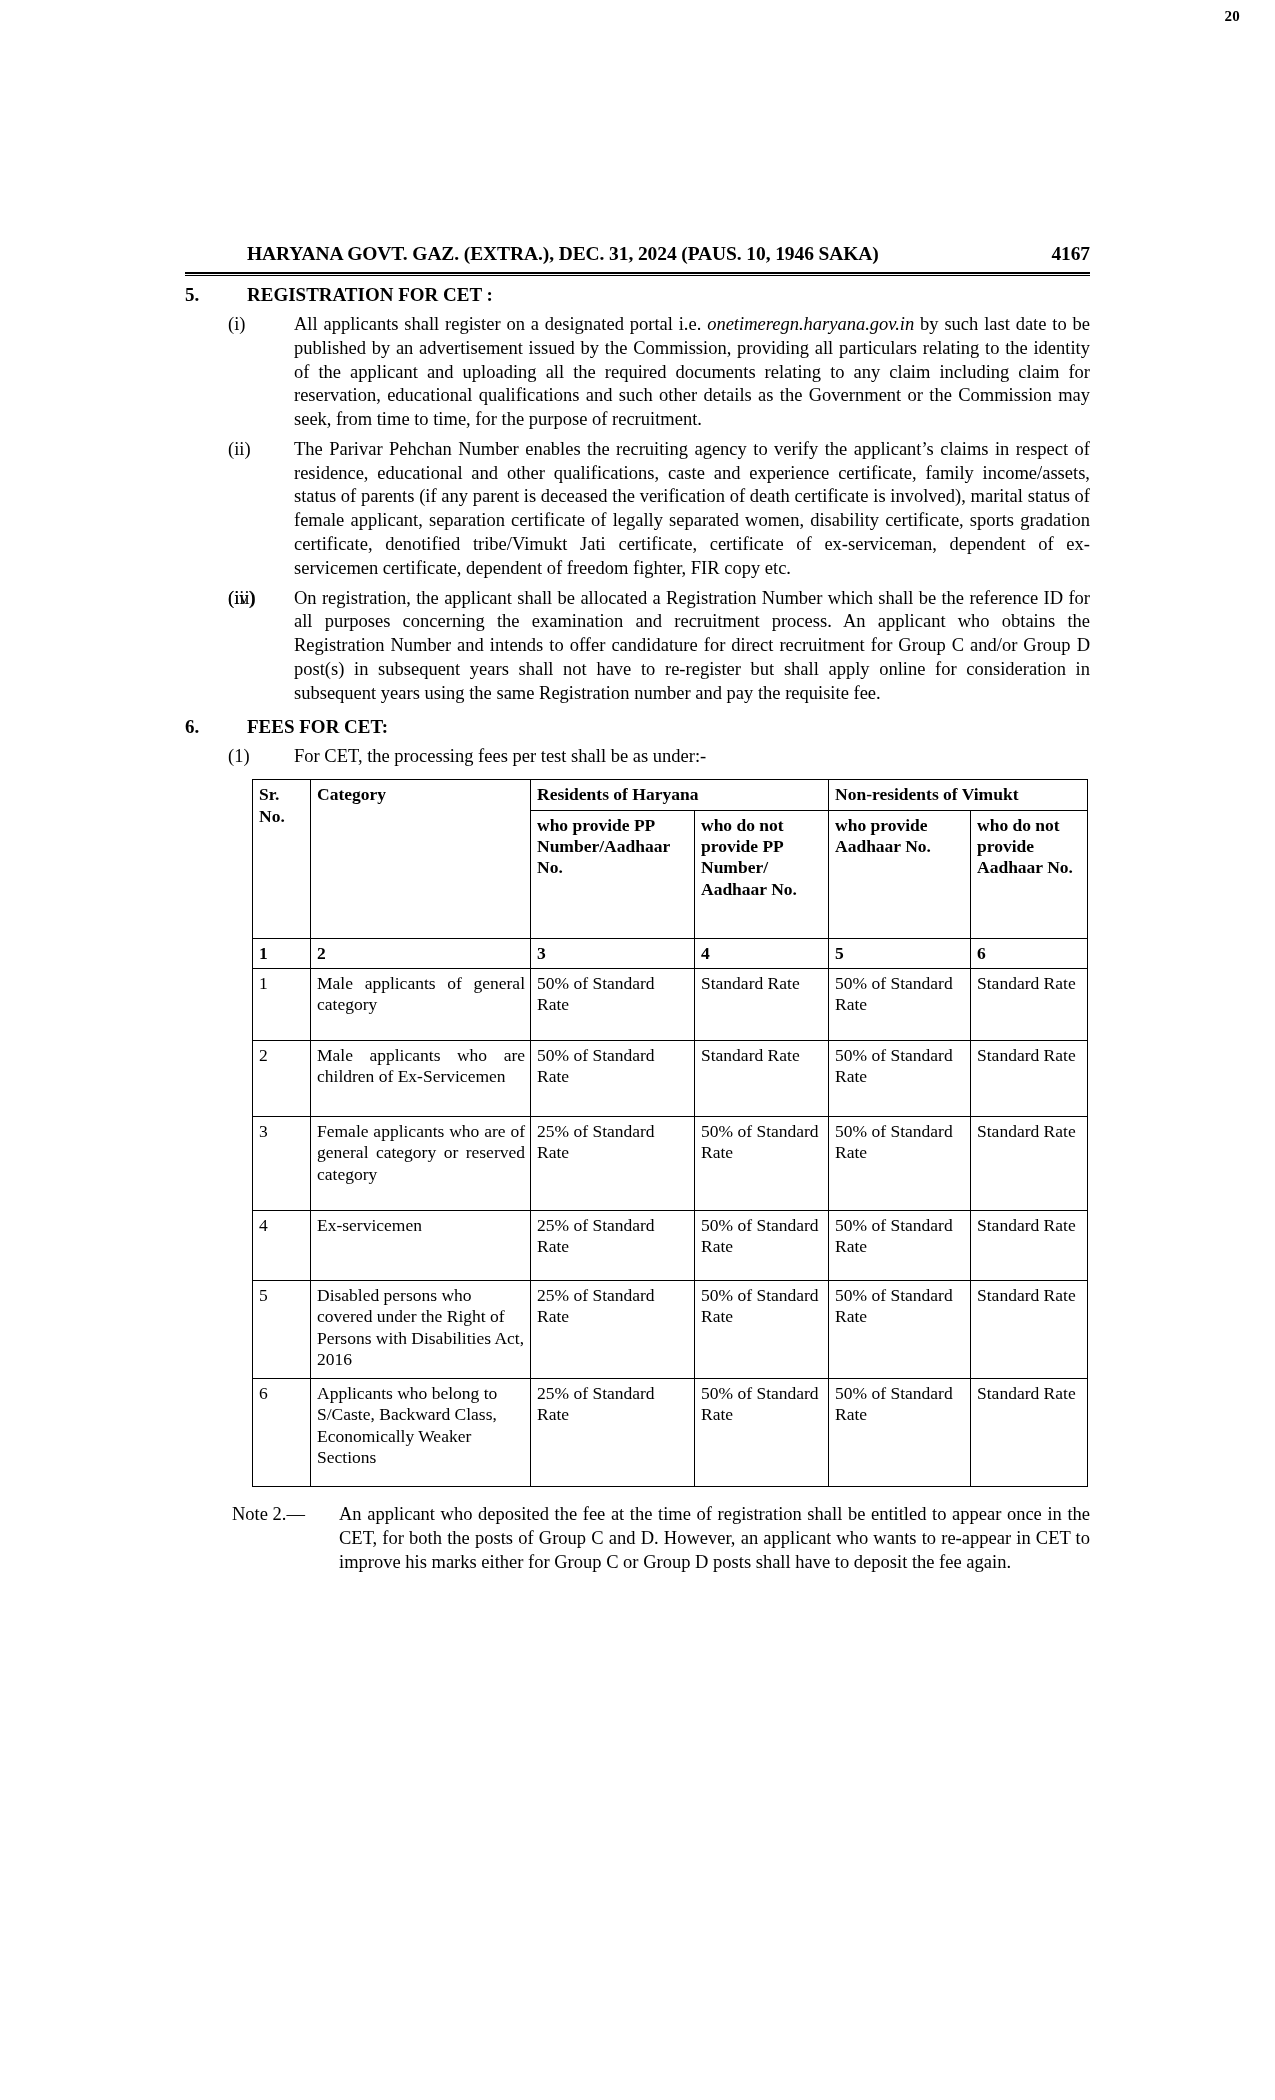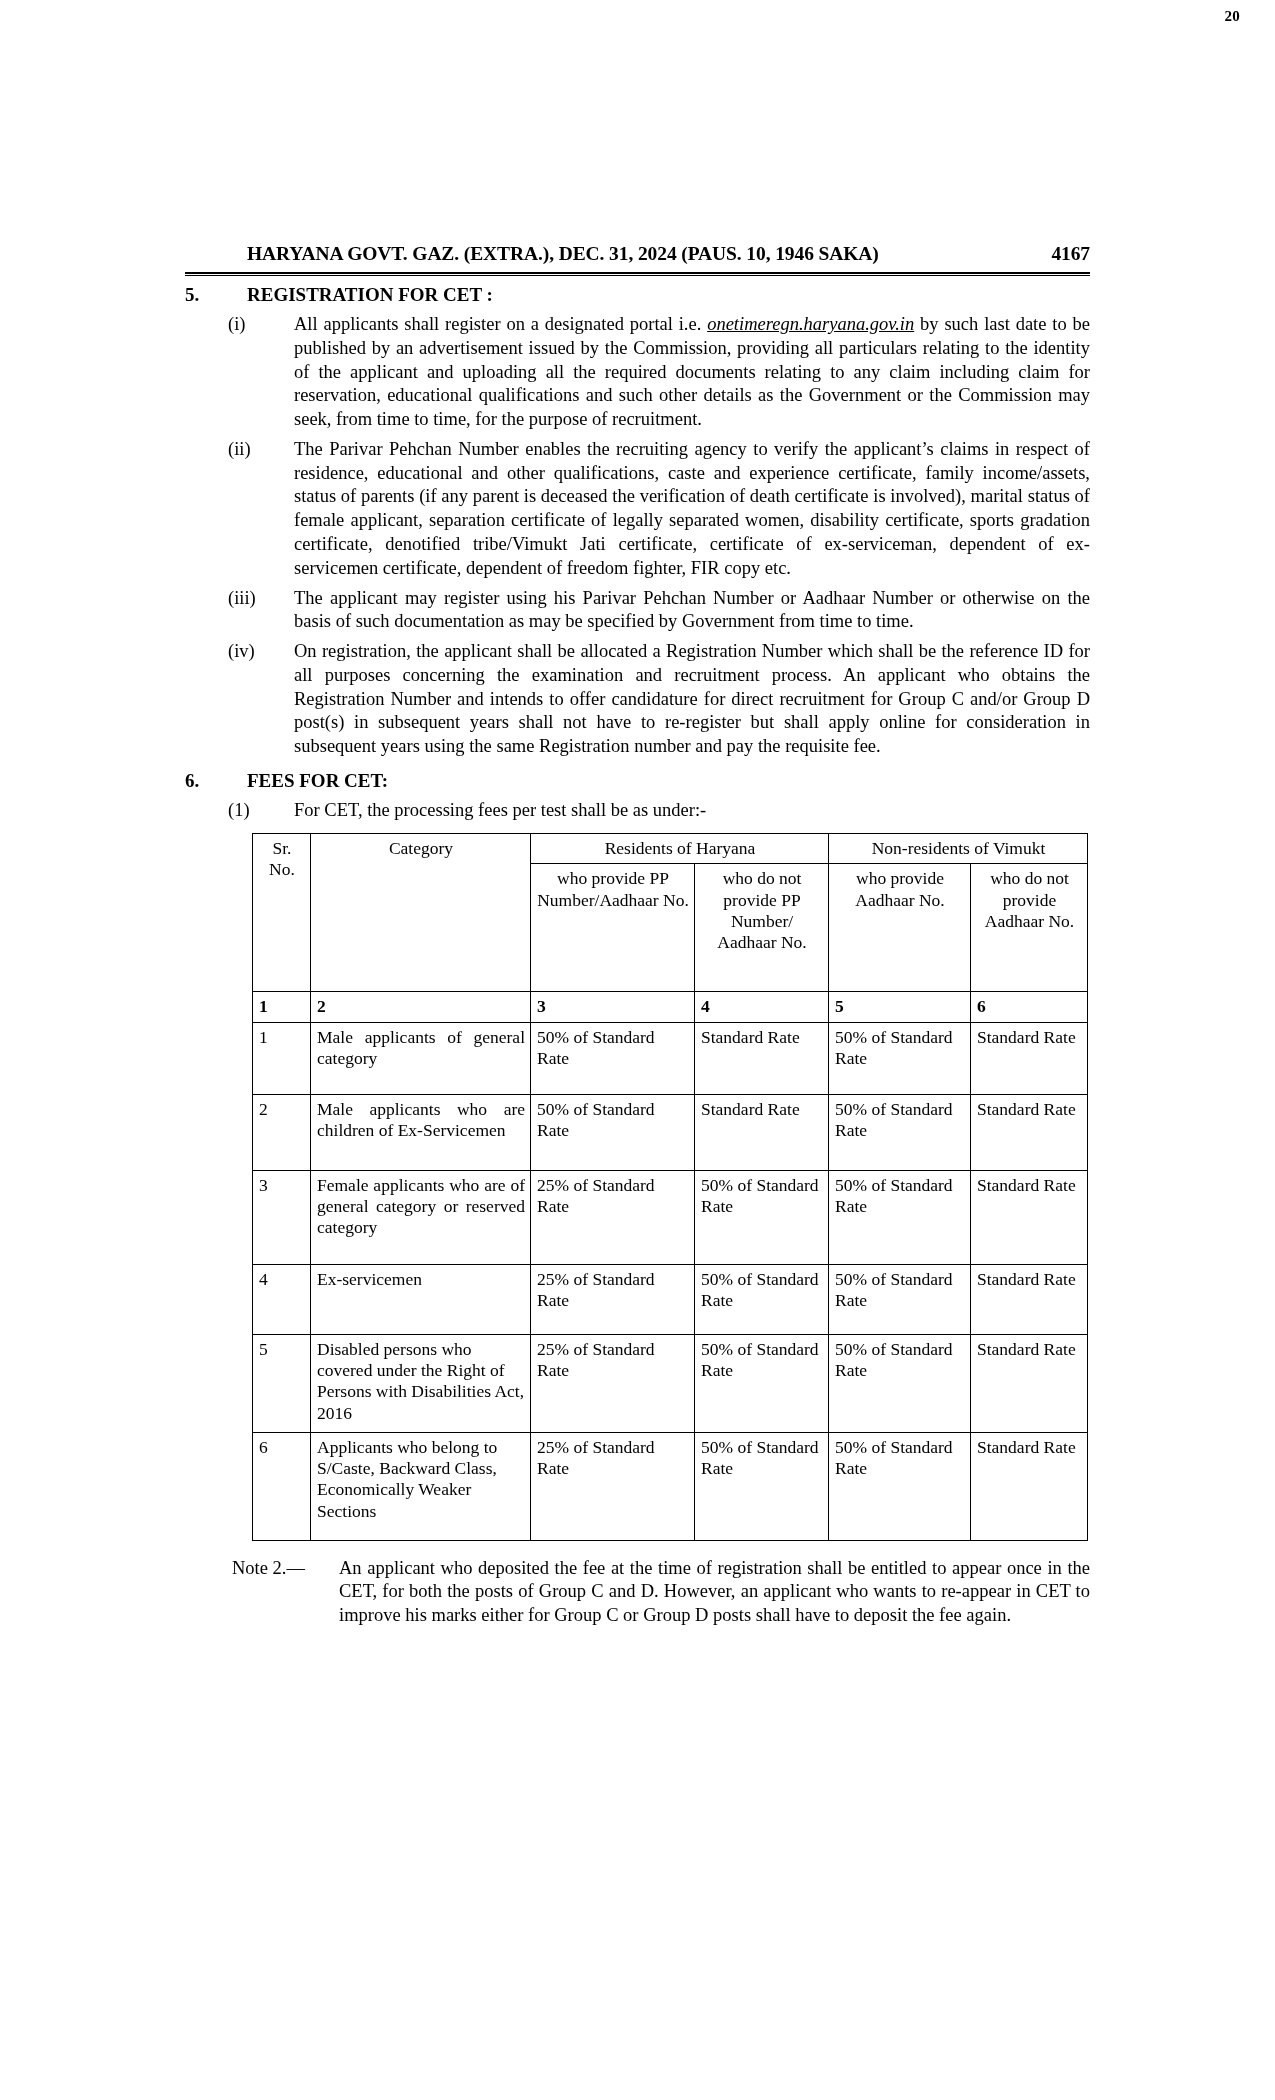--- a/index.html
+++ b/index.html
@@ -106,21 +106,20 @@
   .clause .marker {
     position: absolute;
     left: 0;
     top: 0;
     width: 56px;
     text-align: left;
     font-size: 18.5px;
   }
   .clause em {
     font-style: italic;
-    text-decoration: underline;
   }
 
   
   .subclause {
     position: relative;
     margin-left: 228px;
     margin-right: 185px;
     padding-left: 66px;
     font-size: 18.5px;
     line-height: 1.285;
@@ -148,22 +147,22 @@
     line-height: 1.225;
   }
   table.fee-table th,
   table.fee-table td {
     border: 1px solid #000;
     vertical-align: top;
     padding: 4px 5px 4px 6px;
     box-sizing: border-box;
   }
   table.fee-table th {
-    font-weight: normal;
-    text-align: center;
+    font-weight: bold;
+    text-align: left;
   }
   
   col.c1 { width: 58px; }
   col.c2 { width: 220px; }
   col.c3 { width: 164px; }
   col.c4 { width: 134px; }
   col.c5 { width: 142px; }
   col.c6 { width: 117px; }
 
   .th-srno { height: 38px; }
@@ -232,21 +231,21 @@
 
     <div class="clause">
       <span class="marker">(i)</span><span>All applicants shall register on a designated portal i.e. </span><em>onetimeregn.haryana.gov.in</em><span> by such last date to be published by an advertisement issued by the Commission, providing all particulars relating to the identity of the applicant and uploading all the required documents relating to any claim including claim for reservation, educational qualifications and such other details as the Government or the Commission may seek, from time to time, for the purpose of recruitment.</span>
     </div>
 
     <div class="clause">
       <span class="marker">(ii)</span><span>The Parivar Pehchan Number enables the recruiting agency to verify the applicant’s claims in respect of residence, educational and other qualifications, caste and experience certificate, family income/assets, status of parents (if any parent is deceased the verification of death certificate is involved), marital status of female applicant, separation certificate of legally separated women, disability certificate, sports gradation certificate, denotified tribe/Vimukt Jati certificate, certificate of ex-serviceman, dependent of ex-servicemen certificate, dependent of freedom fighter, FIR copy etc.</span>
     </div>
 
     <div class="clause">
-      <span class="marker">(iii)</span><span>The applicant may register using his Parivar Pehchan Number or Aadhaar Number or otherwise on the basis of such documentation as may be specified by Government from time to time.</span>
+      <span class="marker">(iii)</span>
     </div>
 
     <div class="clause">
       <span class="marker">(iv)</span><span>On registration, the applicant shall be allocated a Registration Number which shall be the reference ID for all purposes concerning the examination and recruitment process. An applicant who obtains the Registration Number and intends to offer candidature for direct recruitment for Group C and/or Group D post(s) in subsequent years shall not have to re-register but shall apply online for consideration in subsequent years using the same Registration number and pay the requisite fee.</span>
     </div>
 
     <div class="section-head gap-before-six">
       <span class="sec-num">6.</span>
       <span class="sec-title">FEES FOR CET:</span>
     </div>

